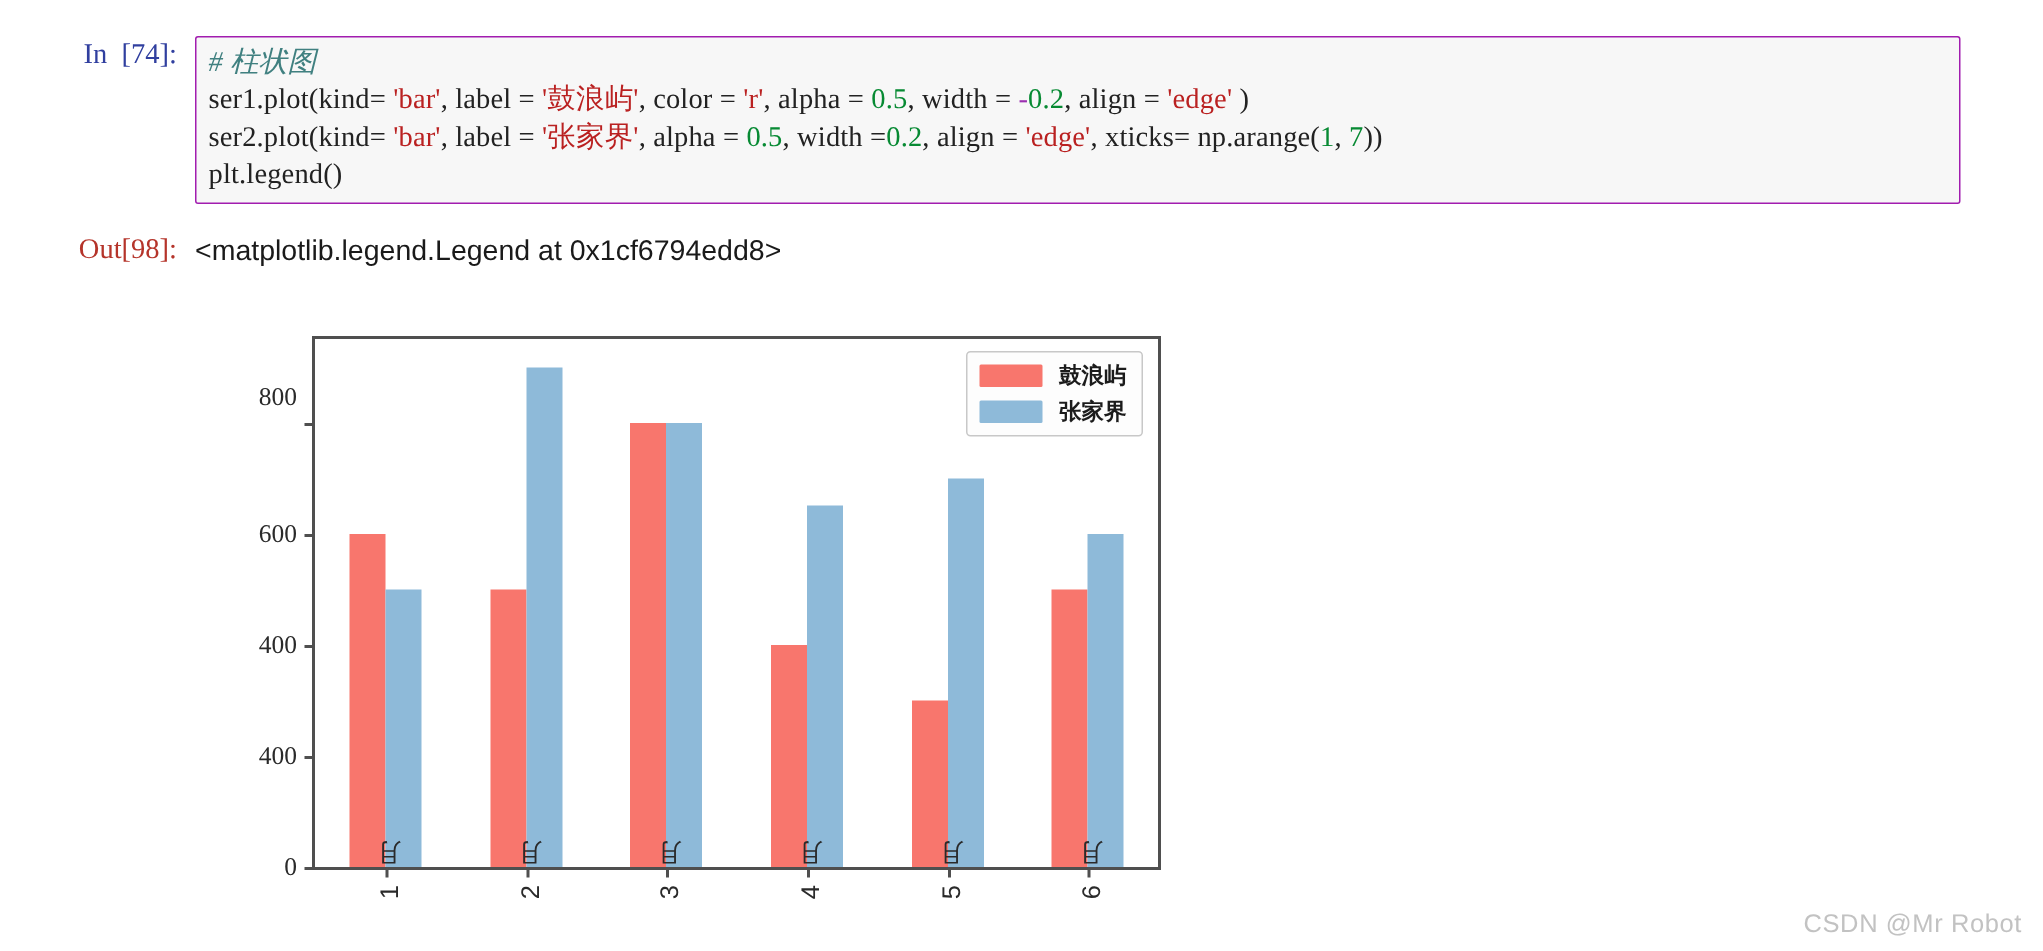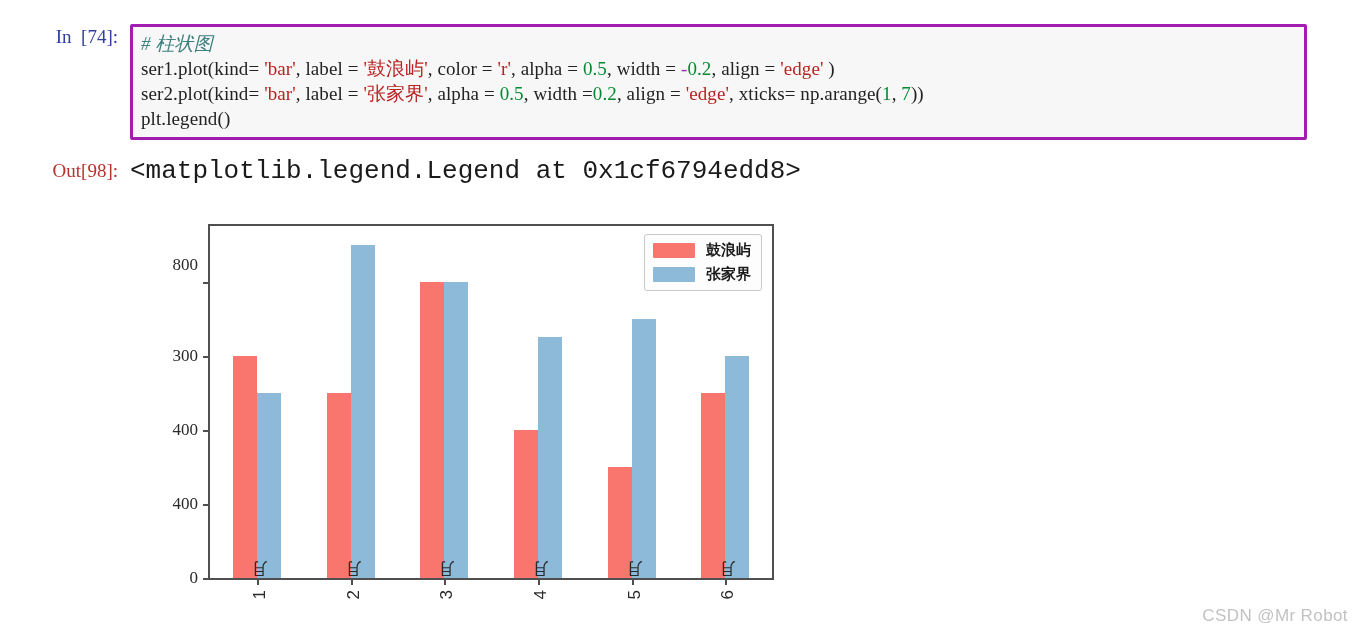--- a/index.html
+++ b/index.html
@@ -39,21 +39,21 @@
     white-space: pre;
     -webkit-font-smoothing: antialiased;
   }
   .prompt.out {
     color: #B5342A;
   }
 
   .input-area {
     flex: 1 1 auto;
     background: #f7f7f7;
-    border: 3px solid #a21caf;
+    border: 1px solid #a21caf;
     border-radius: 2px;
     margin-right: 55px;
     padding: 4px 6px 6px 8px;
     overflow: hidden;
   }
 
   .code-line {
     font-family: "Liberation Serif", serif;
     font-size: 19px;
     line-height: 25px;
@@ -63,22 +63,22 @@
   }
 
   .tok-comment { color: #408080; font-style: italic; }
   .tok-str     { color: #BA2121; }
   .tok-num     { color: #078A33; }
   .tok-op      { color: #9B30B0; }
   .tok-name    { color: #222222; }
 
   .out-text {
     flex: 1 1 auto;
-    font-family: Liberation Mono, monospace;
-    font-size: 26px;
+    font-family: Liberation Sans, sans-serif;
+    font-size: 19px;
     line-height: 25px;
     color: #1a1a1a;
     white-space: pre;
     padding-top: 1px;
   }
 
   
   #figure {
     position: absolute;
     left: 160px;
@@ -237,21 +237,21 @@
         <div class="bar blue" title="张家界 6月: 600" style="left: 515.167px; width: 24px; height: 222.316px;"></div>
       </div>
     <div id="yticks-layer">
         <div class="ytick" style="top: 352px;"></div>
         <div class="ytick-label" style="top: 352px;">0</div>
         <div class="ytick" style="top: 277.895px;"></div>
         <div class="ytick-label" style="top: 277.895px;">400</div>
         <div class="ytick" style="top: 203.789px;"></div>
         <div class="ytick-label" style="top: 203.789px;">400</div>
         <div class="ytick" style="top: 129.684px;"></div>
-        <div class="ytick-label" style="top: 129.684px;">300</div>
+        <div class="ytick-label" style="top: 129.684px;">600</div>
         <div class="ytick" style="top: 55.5789px;"></div>
         <div class="ytick-label" style="top: 39px;">800</div>
       </div>
     <div id="xticks-layer">
         <div class="xtick" style="left: 46.8333px;"></div>
         <div class="xtick-label" style="left: 37.8333px;">1月</div>
         <div class="xtick" style="left: 140.5px;"></div>
         <div class="xtick-label" style="left: 131.5px;">2月</div>
         <div class="xtick" style="left: 234.167px;"></div>
         <div class="xtick-label" style="left: 225.167px;">3月</div>

